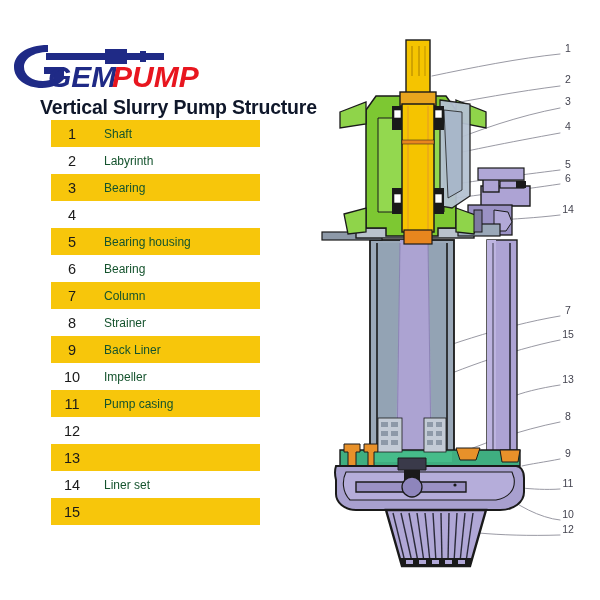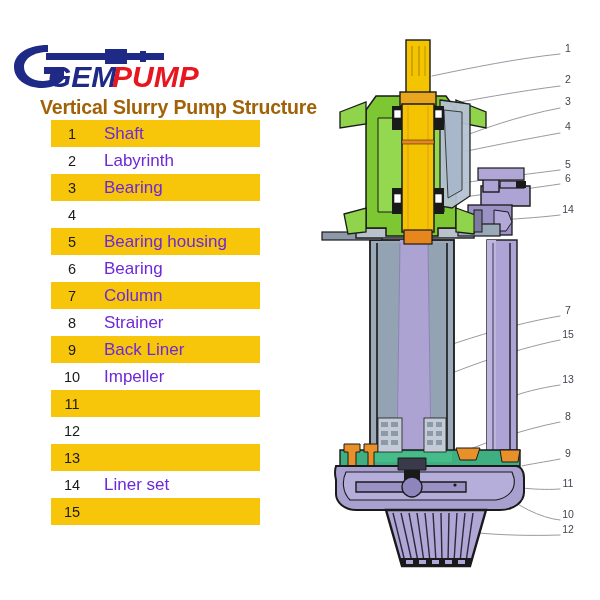--- a/index.html
+++ b/index.html
@@ -15,39 +15,39 @@
   
   #left-panel{position:absolute;left:0;top:0;width:340px;height:600px;}
 
   
   #logo{position:absolute;left:8px;top:40px;width:210px;height:52px;}
   #logo svg{display:block;}
 
   
   #page-title{
     position:absolute;left:40px;top:96px;width:290px;
-    font-size:19.5px;font-weight:bold;color:#a16207;
+    font-size:19.5px;font-weight:bold;color:#0f172a;
     letter-spacing:-0.2px;white-space:nowrap;
   }
 
   
   #legend-table{position:absolute;left:51px;top:120px;width:209px;}
   .legend-row{
     height:27px;display:flex;align-items:center;
     box-sizing:border-box;
   }
   .legend-row.hl{background:#F7C60B;}
   .legend-row.plain{background:#ffffff;}
   .legend-num{
     width:42px;text-align:center;
     font-size:14.5px;color:#1a1a1a;
     flex:0 0 42px;
   }
   .legend-label{
-    font-size:17px;color:#6d28d9;
+    font-size:12px;color:#14532d;
     padding-left:11px;white-space:nowrap;
   }
 
   
   #diagram{position:absolute;left:300px;top:20px;width:300px;height:565px;}
   #diagram svg{display:block;}
 </style>
 </head>
 <body>
 
@@ -107,20 +107,21 @@
         <div class="legend-row hl">
           <div class="legend-num">9</div>
           <div class="legend-label">Back Liner</div>
         </div>
         <div class="legend-row plain">
           <div class="legend-num">10</div>
           <div class="legend-label">Impeller</div>
         </div>
         <div class="legend-row hl">
           <div class="legend-num">11</div>
+          <div class="legend-label">Pump casing</div>
         </div>
         <div class="legend-row plain">
           <div class="legend-num">12</div>
         </div>
         <div class="legend-row hl">
           <div class="legend-num">13</div>
         </div>
         <div class="legend-row plain">
           <div class="legend-num">14</div>
           <div class="legend-label">Liner set</div>

